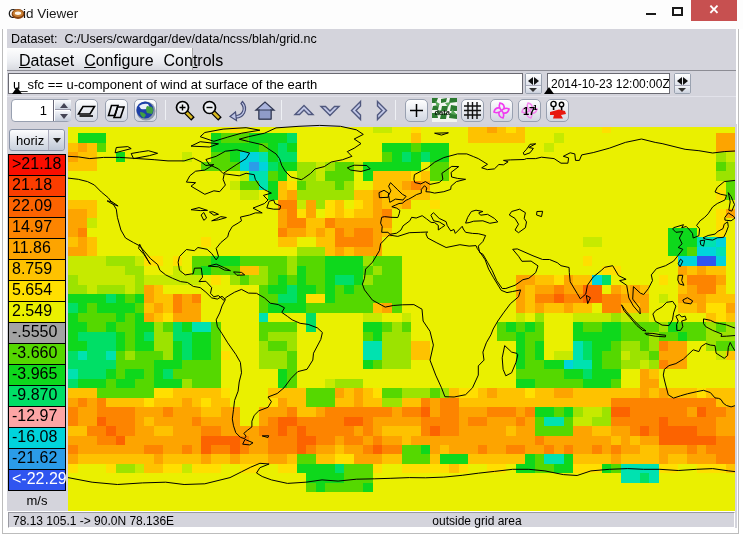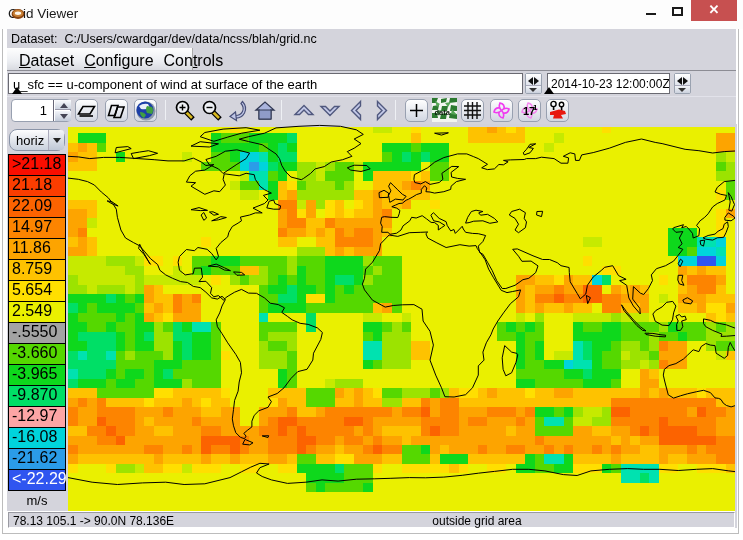--- a/index.html
+++ b/index.html
@@ -23,21 +23,21 @@
 .spin{position:absolute;width:17px;height:21px;border:1px solid #9aa2b0;border-radius:2px;background:#dde0e8}
 .spin .up{position:absolute;left:0;top:0;width:15px;height:12px;background:linear-gradient(180deg,#fff,#dfe3ec);
  border-bottom:1px solid #aab}
 .spin .dn{position:absolute;left:0;top:12px;width:15px;height:7px;background:linear-gradient(180deg,#f2f4f8,#ccd2de)}
 .tri{position:absolute;width:0;height:0}
 #toolrow{position:absolute;left:7px;top:96px;width:729px;height:28px;background:#d4d4dc;border-top:1px solid #e2e2ea}
 .tb{position:absolute;top:1.5px;width:23px;height:23px;border:1px solid #98a0b0;border-radius:5px;
  background:linear-gradient(180deg,#fefefe,#d2d7e2)}
 .fl{position:absolute;top:1.5px;width:24px;height:23px}
 #leftcol{position:absolute;left:7px;top:124px;width:61px;height:387px;background:#d4d4dc}
-#combo{position:absolute;left:2px;top:5px;width:56px;height:22px;border:1px solid #8a94a8;border-radius:8px;
+#combo{position:absolute;left:2px;top:5px;width:56px;height:22px;border:1px solid #8a94a8;border-radius:3px;
  background:linear-gradient(180deg,#fdfdfe,#c9d1dd);font-size:13px;padding:3px 0 0 6px}
 #combo .arr{position:absolute;right:0;top:0;width:16px;height:20px;border-left:1px solid #aab;
  background:linear-gradient(180deg,#f4f5f8,#bfc8d6);border-radius:0 3px 3px 0}
 .lb{position:absolute;left:1px;width:58px;height:22px;border:1px solid #000;font-size:16px;
  line-height:13px;padding:2px 0 0 3px;letter-spacing:0px}
 #ms{position:absolute;left:1px;top:369px;width:58px;text-align:center;font-size:13px;color:#000}
 #status{position:absolute;left:8px;top:512px;width:727px;height:16px;background:#d4d4dc;
  border-top:1px solid #9a9aa2;border-left:1px solid #9a9aa2;border-right:1px solid #fff;border-bottom:1px solid #fff;
  font-size:12px;color:#000}
 svg{display:block}

